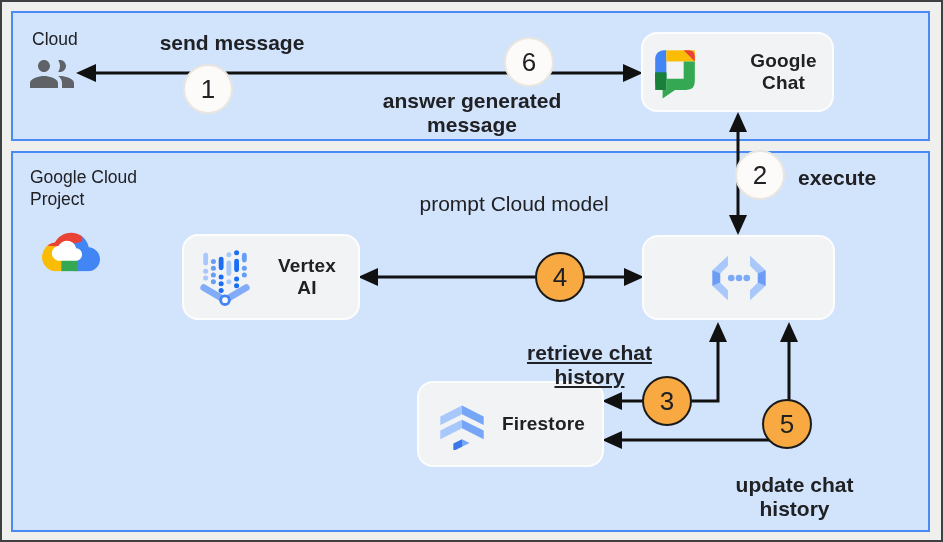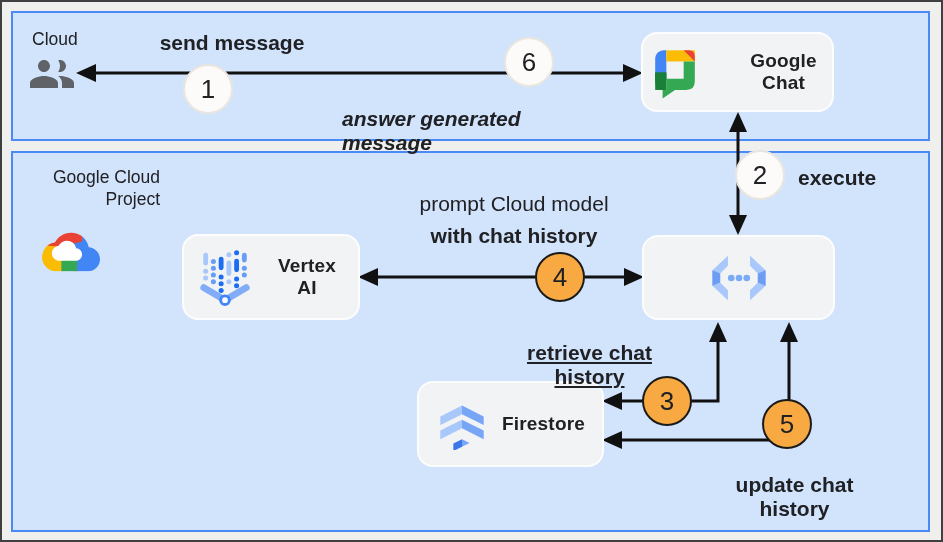--- a/index.html
+++ b/index.html
@@ -12,21 +12,21 @@
   .zone{
     position:absolute;background:#d2e3fc;border:2px solid #4a8af5;
     box-sizing:border-box;
   }
   #zone-user{left:9px;top:9px;width:919px;height:130px;}
   #zone-gcp{left:9px;top:149px;width:919px;height:381px;}
   .zone-label{
     position:absolute;font-size:17.5px;font-weight:400;line-height:1.28;
   }
   #user-label{left:30px;top:26px;}
-  #gcp-label{left:28px;top:164px;width:130px;text-align:right;}
+  #gcp-label{left:28px;top:164px;width:130px;}
   .node{
     position:absolute;background:#f1f3f4;border:2px solid #fdfdfd;
     border-radius:16px;box-sizing:border-box;
     display:flex;align-items:center;justify-content:center;gap:14px;
   }
   #node-chat{left:639px;top:30px;width:193px;height:80px;gap:40px;}
   #node-vertex{left:180px;top:232px;width:178px;height:86px;}
   #node-function{left:640px;top:233px;width:193px;height:85px;}
   #node-firestore{left:415px;top:379px;width:187px;height:86px;}
   .node-label{
@@ -34,21 +34,21 @@
     letter-spacing:.2px;
   }
   #node-chat .node-label{max-width:86px;}
   #node-vertex .node-label{max-width:78px;}
   #node-function .node-label{max-width:96px;}
   .edge-label{position:absolute;font-size:21px;}
   .w-med{font-weight:600;}
   .w-bold{font-weight:700;}
   .w-reg{font-weight:500;}
   #lbl-send{left:150px;top:29px;width:160px;text-align:center;}
-  #lbl-answer{left:340px;top:105px;width:260px;font-style:italic;}
+  #lbl-answer{left:340px;top:87px;width:260px;text-align:center;}
   #lbl-execute{left:796px;top:164px;}
   #lbl-prompt{left:402px;top:186px;width:220px;text-align:center;line-height:1.5;}
   #lbl-retrieve{left:490px;top:339px;width:195px;text-align:center;text-decoration:underline;}
   #lbl-update{left:700px;top:471px;width:185px;text-align:center;}
   #connections{position:absolute;left:0;top:0;pointer-events:none;}
   .step-circle{
     position:absolute;width:50px;height:50px;border-radius:50%;
     box-sizing:border-box;display:flex;align-items:center;justify-content:center;
     font-size:26px;font-weight:400;color:#202124;
   }
@@ -200,21 +200,20 @@
       </svg>
     </span>
     <span class="node-label">Firestore</span>
   </div>
 
   <div class="edge-label w-med" id="lbl-send">send message</div>
   <div class="edge-label w-med" id="lbl-answer">answer generated message</div>
   <div class="edge-label w-med" id="lbl-execute">execute</div>
   <div class="edge-label" id="lbl-prompt">
     <span class="w-reg">prompt Cloud model</span><br>
-    <span class="w-bold">with chat history</span>
   </div>
   <div class="edge-label w-bold" id="lbl-retrieve">retrieve chat history</div>
   <div class="edge-label w-bold" id="lbl-update">update chat history</div>
 
   <div class="step-circle step-neutral" id="step-1">1</div>
   <div class="step-circle step-neutral" id="step-2">2</div>
   <div class="step-circle step-highlight" id="step-3">3</div>
   <div class="step-circle step-highlight" id="step-4">4</div>
   <div class="step-circle step-highlight" id="step-5">5</div>
   <div class="step-circle step-neutral" id="step-6">6</div>

